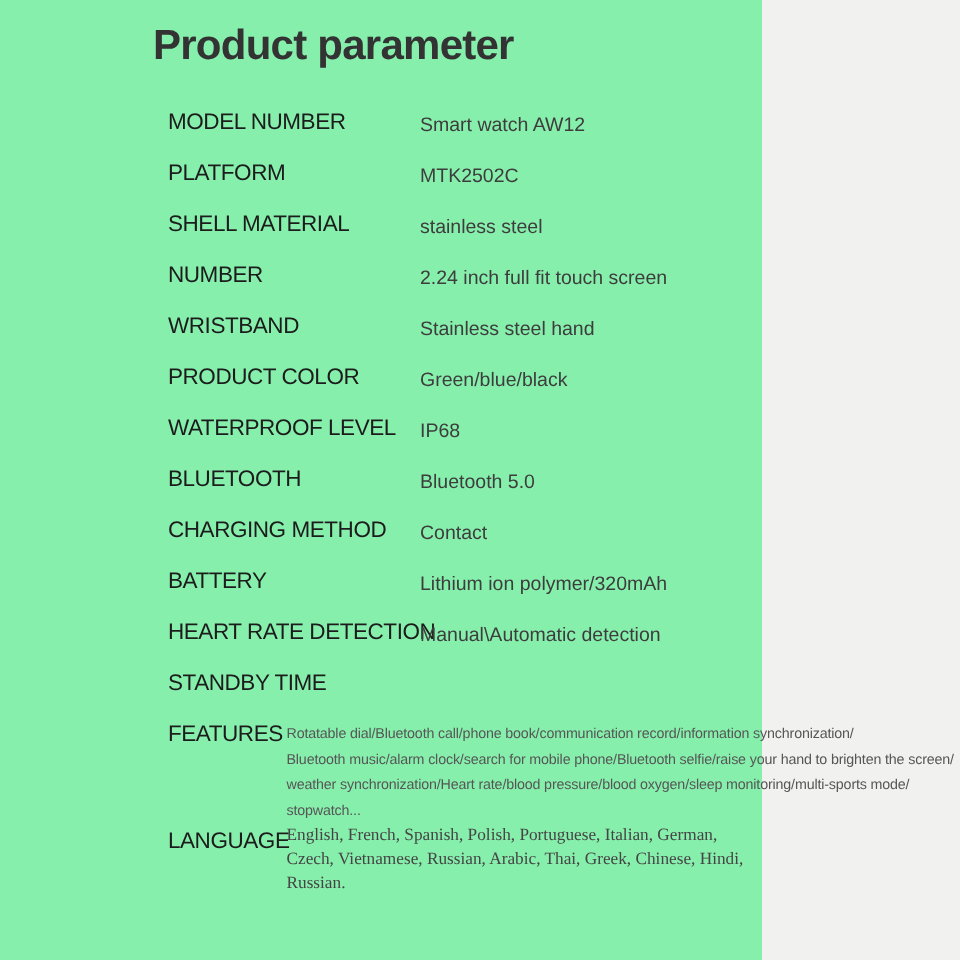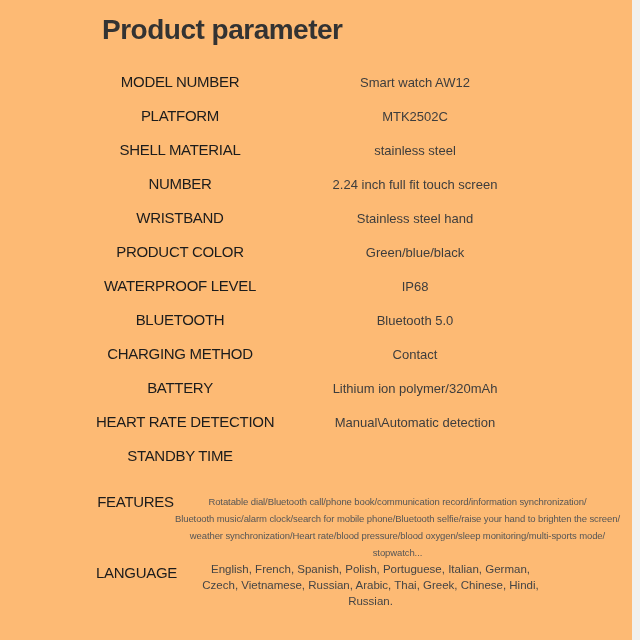--- a/index.html
+++ b/index.html
@@ -8,39 +8,38 @@
   }
   body {
     width: 640px;
     height: 640px;
     background: #f1f1ef;
     font-family: "Liberation Sans", sans-serif;
     overflow: hidden;
   }
   .page {
     position: relative;
-    width: 632px;
+    width: 508px;
     height: 640px;
-    background: #fdba74;
+    background: #86efac;
   }
   .title {
     position: absolute;
     left: 102px;
     top: 14px;
     font-size: 28px;
     font-weight: 700;
     color: #333333;
     letter-spacing: -0.5px;
   }
   .rows {
     position: absolute;
-    left: 96px;
+    left: 112px;
     top: 73px;
     width: 470px;
-    text-align: center;
   }
   .row {
     display: grid;
     grid-template-columns: 168px 1fr;
     height: 34px;
     align-items: start;
   }
   .label {
     font-size: 15px;
     line-height: 17px;
@@ -55,34 +54,34 @@
     color: #3d3d3d;
     white-space: nowrap;
   }
   .row-wide {
     display: grid;
     grid-template-columns: 79px 1fr;
     align-items: start;
   }
   .row-features {
     height: 68px;
-    margin-top: 12px;
   }
   .features-text {
     font-size: 9.5px;
     line-height: 17px;
     color: #565656;
     letter-spacing: -0.1px;
     white-space: nowrap;
   }
   .language-text {
     font-size: 11.5px;
     line-height: 16px;
     color: #454545;
     white-space: nowrap;
+    font-family: Liberation Serif, serif;
   }
   .lang-label {
     padding-top: 3px;
   }
 </style>
 </head>
 <body>
 
 <div class="page">
 

